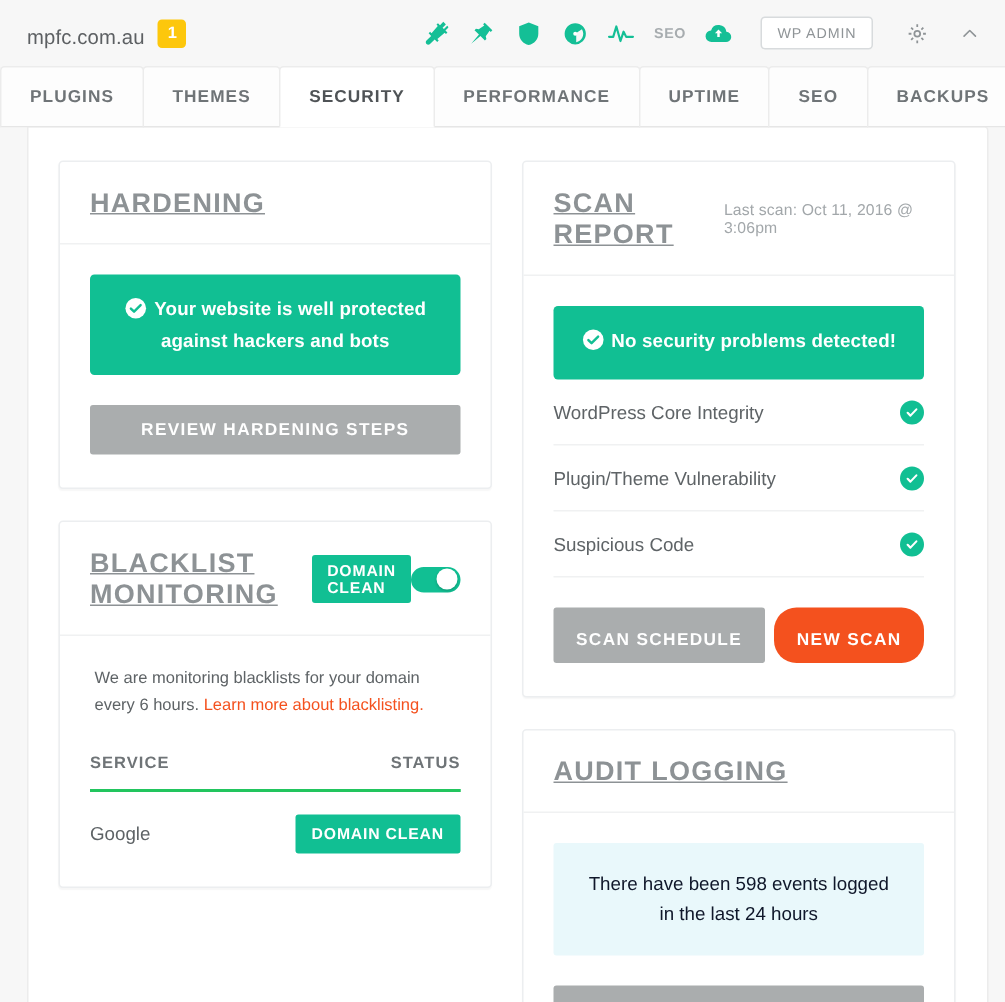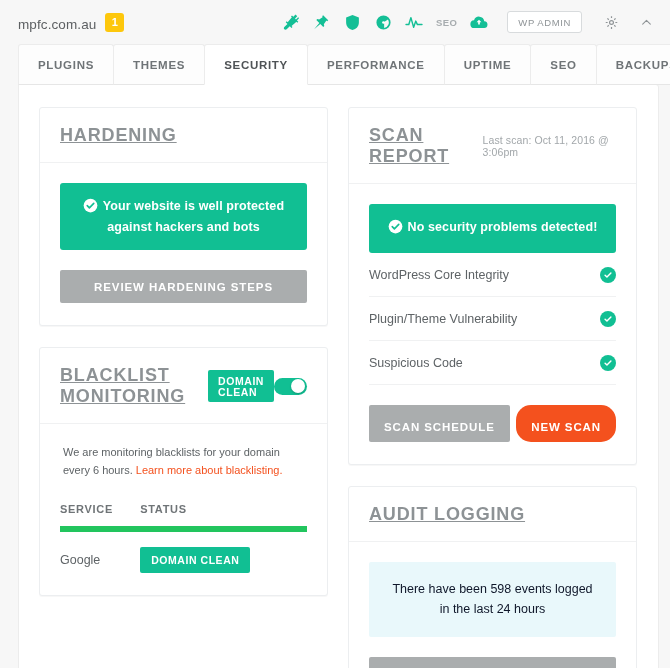--- a/index.html
+++ b/index.html
@@ -88,21 +88,20 @@
     display: flex; align-items: center; justify-content: center;
     color: #8f9497;
     cursor: pointer;
   }
   .gear-btn { margin-left: 6px; }
   .chev-btn { margin-left: 2px; }
 
   
   .tabs {
     display: flex;
-    padding-left: 18px;
     position: relative;
     z-index: 3;
   }
   .tab {
     background: #fdfdfd;
     border: 1px solid #ececec;
     border-bottom: 1px solid #e6e6e6;
     margin-right: -1px;
     padding: 14px 19px 13px;
     font-size: 11.5px;
@@ -294,24 +293,24 @@
   }
   .bl-link { color: #f4511e; text-decoration: none; cursor: pointer; }
   .bl-table { width: 100%; margin-top: 24px; border-collapse: collapse; }
   .bl-table th {
     text-align: left;
     font-size: 11px;
     font-weight: bold;
     letter-spacing: .7px;
     color: #6f7477;
     padding-bottom: 11px;
-    border-bottom: 6px solid #22c55e;
+    border-bottom: 2px solid #22c55e;
     margin-left: 15px;
   }
-  .bl-table th.right, .bl-table td.right { text-align: left; }
+  .bl-table th.right, .bl-table td.right { text-align: right; }
   .bl-table td {
     font-size: 12.5px;
     color: #5e6366;
     padding-top: 15px;
     vertical-align: middle;
   }
 </style>
 </head>
 <body>
 

